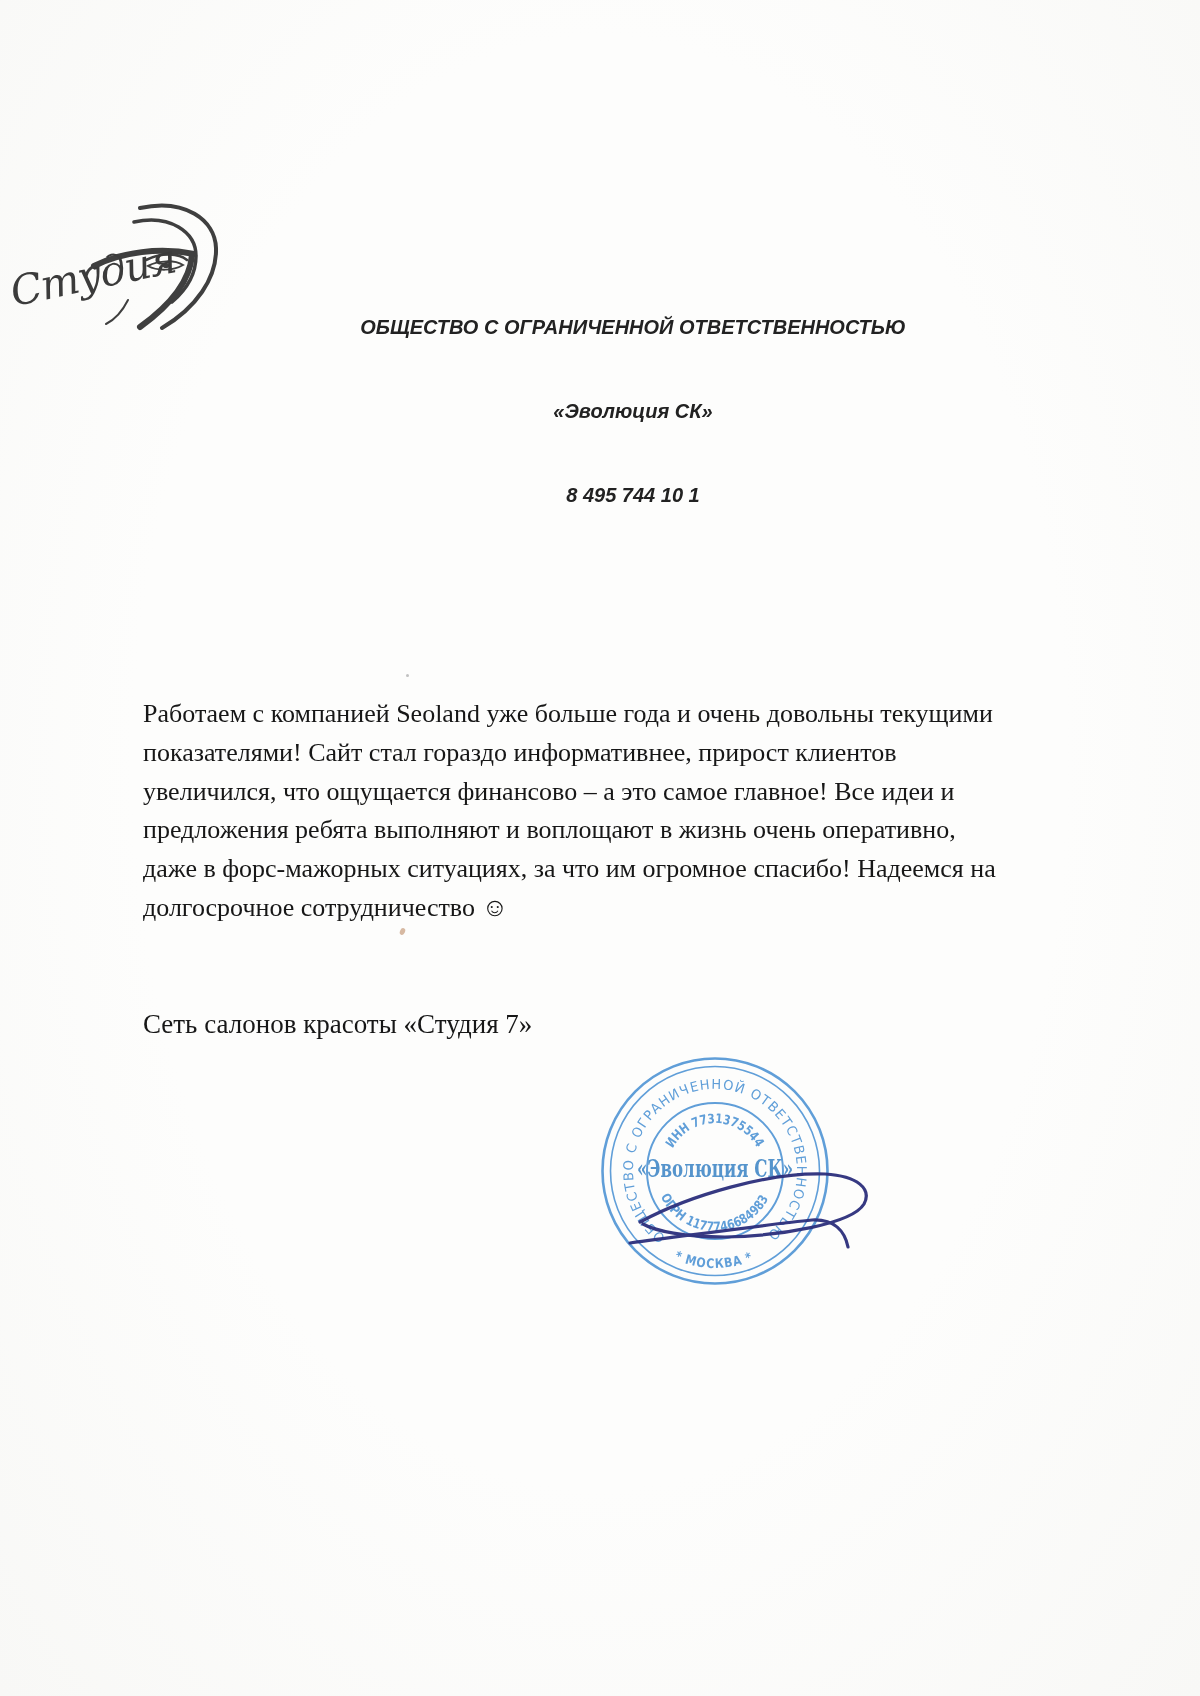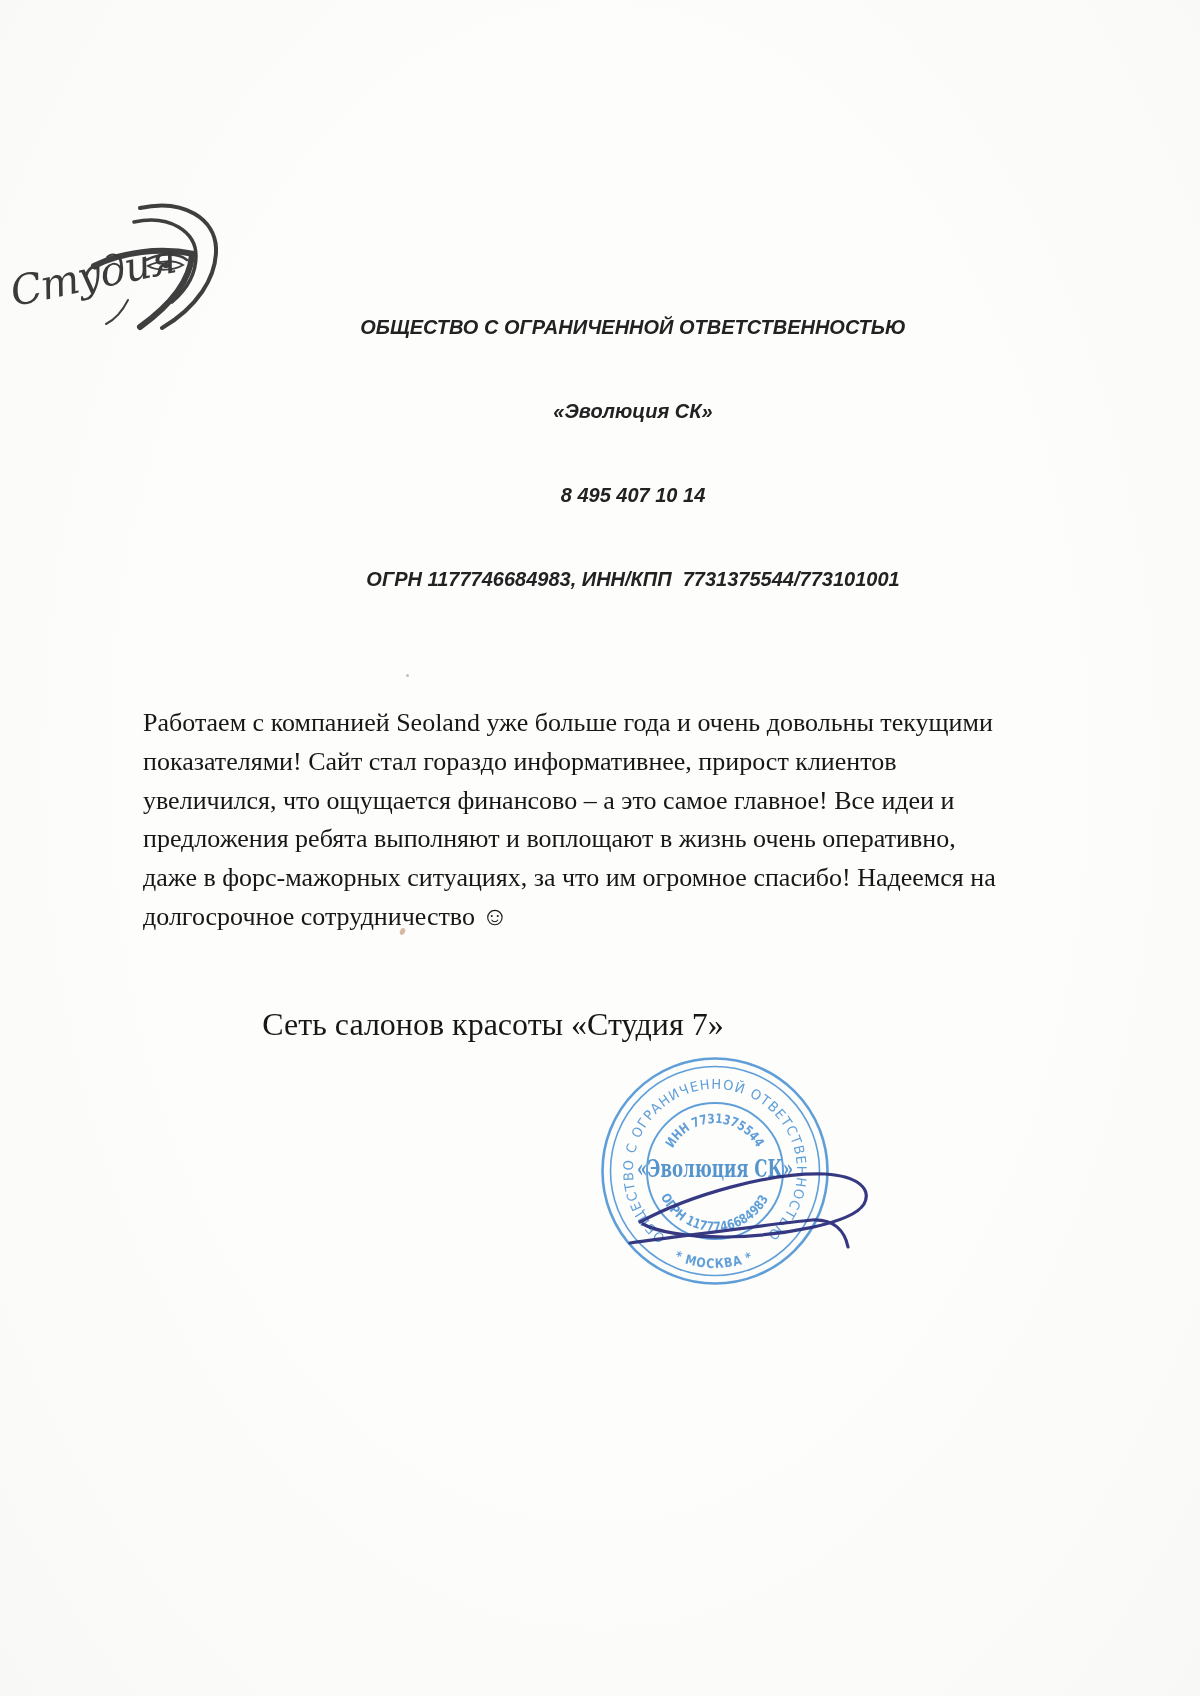--- a/index.html
+++ b/index.html
@@ -21,28 +21,26 @@
     font-size:20px;line-height:28px;
     color:#222;
     white-space:pre-wrap;
   }
   .body-text{
     position:absolute;left:143px;top:695px;width:905px;
     font-family:"Liberation Serif","DejaVu Sans",serif;
     font-size:26px;line-height:38.8px;
     color:#171717;
     white-space:pre-wrap;
-    margin-top:9px;
   }
   .signoff{
     position:absolute;left:143px;top:1005px;width:700px;
     font-family:"Liberation Serif", serif;
-    font-size:32px;line-height:38.8px;
+    font-size:27px;line-height:38.8px;
     color:#171717;
-    text-align:center;
   }
   .stamp-svg{position:absolute;left:590px;top:1045px;width:280px;height:252px;}
   .stamp-ring-text{font-family:"DejaVu Sans", sans-serif;font-size:13.5px;letter-spacing:1.2px;}
   .stamp-moscow-text{font-family:"DejaVu Sans", sans-serif;font-size:13px;letter-spacing:1px;font-weight:bold;}
   .stamp-num-text{font-family:"DejaVu Sans", sans-serif;font-size:13px;font-weight:bold;}
   .stamp-center-text{font-family:"DejaVu Serif", serif;font-size:25px;font-weight:bold;}
   .logo-script{font-family:"DejaVu Serif", serif;font-style:italic;font-size:41px;letter-spacing:-1px;fill:#3b3b3b;}
   .speck{position:absolute;border-radius:50%;}
   .speck-a{left:400px;top:928px;width:5px;height:7px;background:#c9a184;opacity:.75;transform:rotate(25deg);}
   .speck-b{left:406px;top:674px;width:3px;height:3px;background:#9a9a9a;opacity:.6;}
@@ -63,22 +61,21 @@
       <path d="M 138 74 C 149 68, 165 68, 173 73 C 163 79, 147 79, 138 74 Z" stroke-width="2"></path>
       <path d="M 118 108 C 112 120, 104 128, 96 132" stroke-width="2"></path>
     </g>
     <ellipse cx="156" cy="73.5" rx="3.2" ry="2.6" fill="#3f3f3f"></ellipse>
     <text class="logo-script" x="0" y="100" transform="rotate(-12 70 88)">Студия</text>
   </svg>
 
   <div class="letterhead">
     <div>ОБЩЕСТВО С ОГРАНИЧЕННОЙ ОТВЕТСТВЕННОСТЬЮ</div>
     <div>«Эволюция СК»</div>
-    <div>8 495 407 10 14</div>
-    <div>ОГРН 1177746684983, ИНН/КПП  7731375544/773101001</div>
+    <div>8 495 744 10 1</div>
   </div>
 
   <div class="body-text">Работаем с компанией Seoland уже больше года и очень довольны текущими
 показателями! Сайт стал гораздо информативнее, прирост клиентов
 увеличился, что ощущается финансово – а это самое главное! Все идеи и
 предложения ребята выполняют и воплощают в жизнь очень оперативно,
 даже в форс-мажорных ситуациях, за что им огромное спасибо! Надеемся на
 долгосрочное сотрудничество ☺</div>
 
   <div class="signoff">Сеть салонов красоты «Студия 7»</div>

